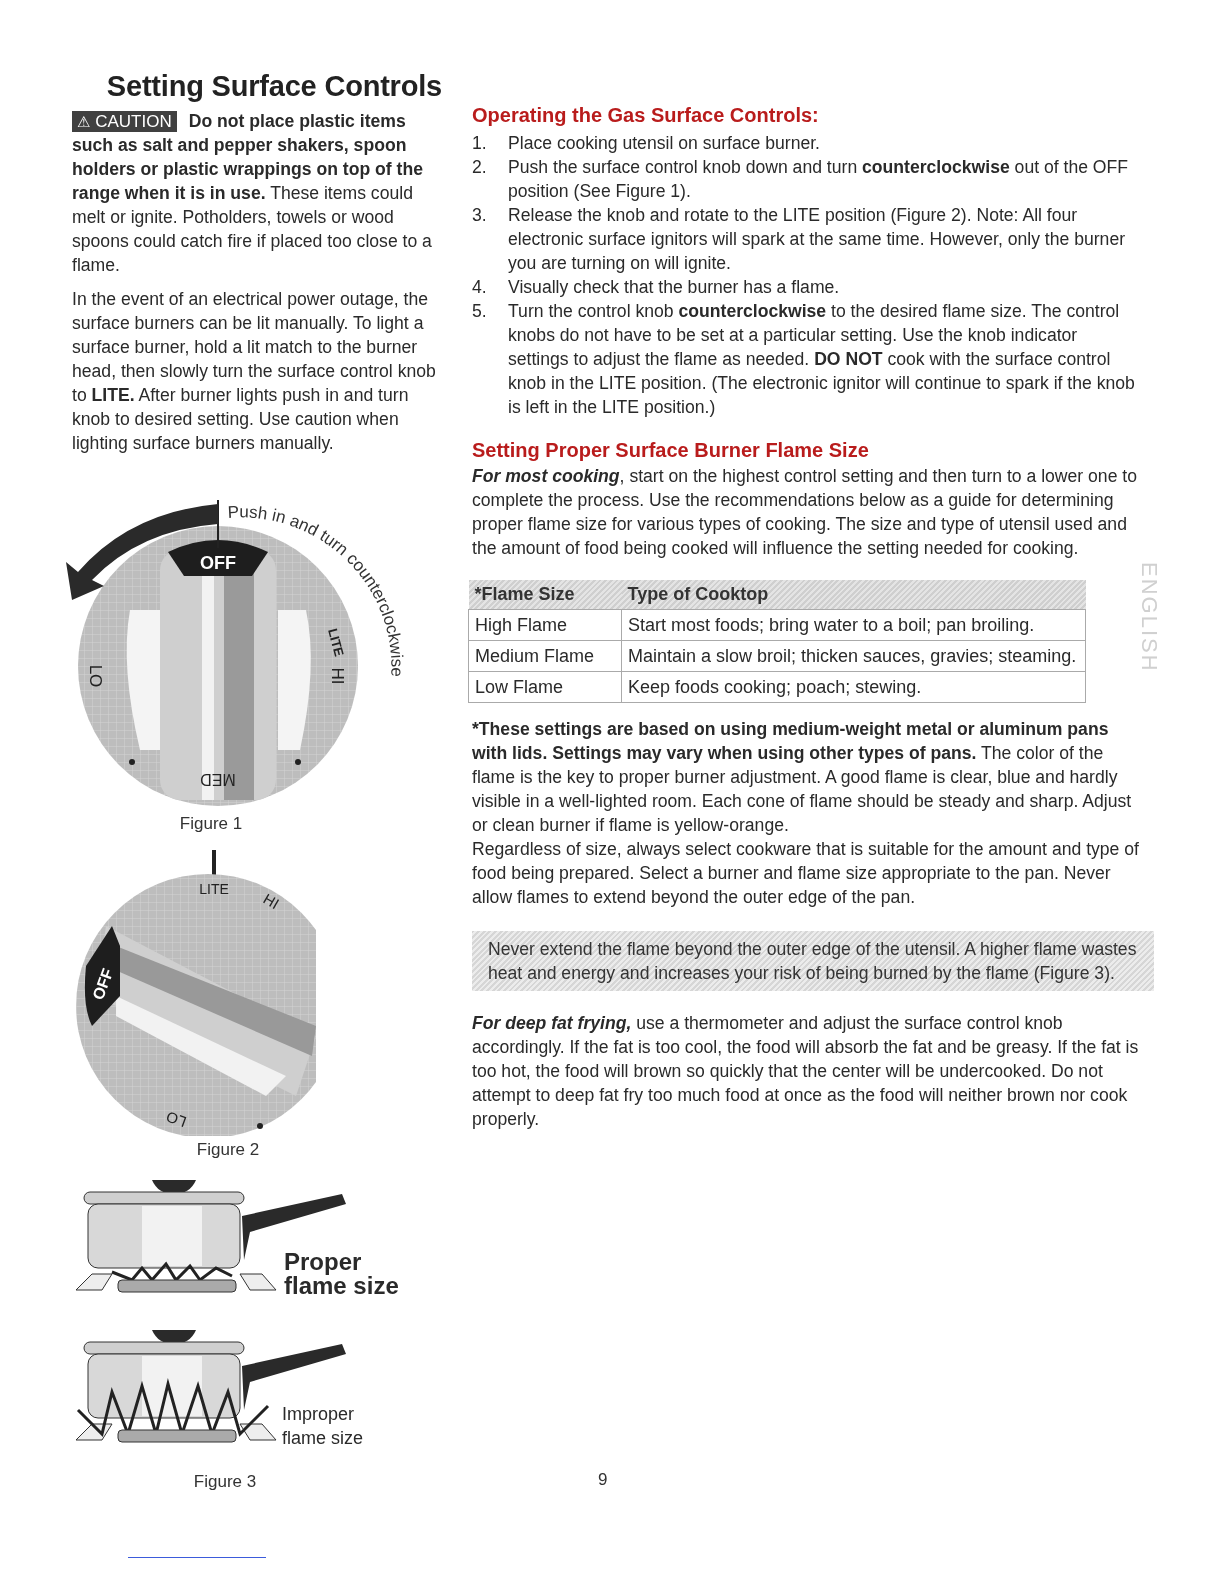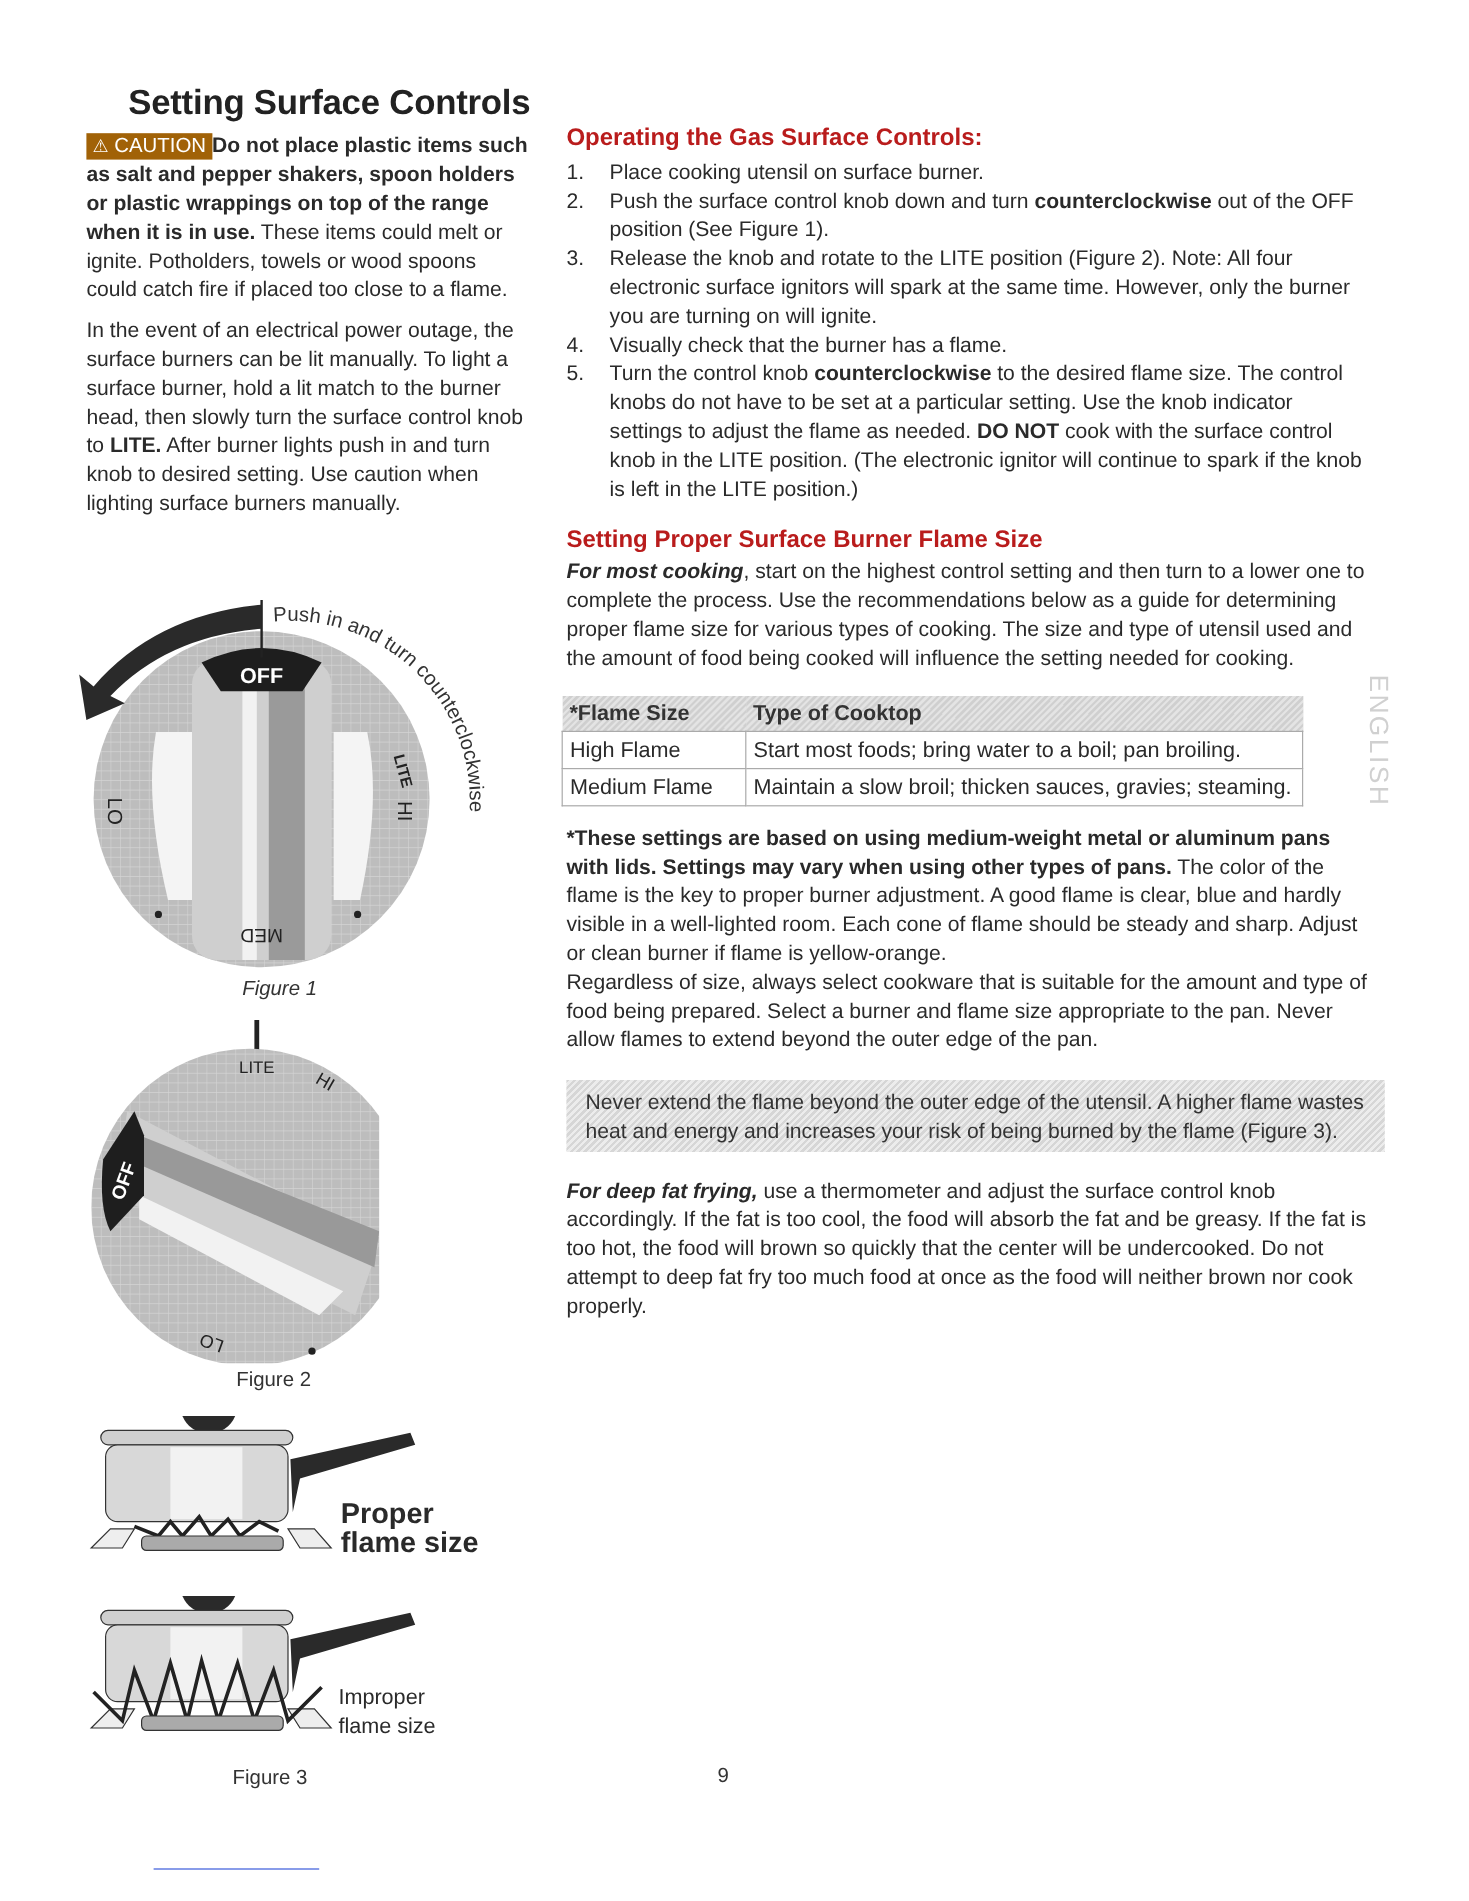--- a/index.html
+++ b/index.html
@@ -2,22 +2,22 @@
 <html><head>
 <meta charset="utf-8">
 <style>
   html, body { margin: 0; padding: 0; background: #fff; }
   body { width: 1224px; height: 1584px; position: relative; overflow: hidden;
          font-family: "Liberation Sans", sans-serif; color: #2a2a2a; }
   .abs { position: absolute; }
   h1 { margin: 0; font-size: 29px; font-weight: bold; color: #222; letter-spacing: -0.2px; text-align: right; }
   .left-col { left: 72px; top: 70px; width: 370px; }
   .caution-para { font-size: 17.6px; line-height: 24px; margin: 6px 0 0 0; }
-  .caution-badge { display: inline-block; background: #a16207; color: #fff; padding: 0 5px;
-                   font-weight: normal; font-size: 17px; line-height: 21px; margin-right: 0; }
+  .caution-badge { display: inline-block; background: #404040; color: #fff; padding: 0 5px;
+                   font-weight: normal; font-size: 17px; line-height: 21px; margin-right: 12px; }
   .caution-badge .tri { display: inline-block; font-size: 15px; }
   .b { font-weight: bold; }
   .para { font-size: 17.6px; line-height: 24px; margin: 10px 0 0 0; }
 
   .fig-label { font-size: 17px; color: #333; text-align: center; }
   .right-col { left: 472px; top: 104px; width: 670px; }
   h2 { margin: 0; font-size: 20px; font-weight: bold; color: #b91c1c; }
   ol { margin: 4px 0 0 0; padding: 0; list-style: none; }
   ol li { position: relative; padding-left: 36px; font-size: 17.6px; line-height: 24px; }
   ol li .num { position: absolute; left: 0; }
@@ -69,21 +69,21 @@
     <text x="30" y="186" fill="#222" font-family="Liberation Sans, sans-serif" font-size="17" transform="rotate(90 30 186)" text-anchor="middle">LO</text>
     <text x="268" y="140" fill="#222" font-family="Liberation Sans, sans-serif" font-weight="bold" font-size="13" transform="rotate(75 268 140)">LITE</text>
     <text x="272" y="186" fill="#222" font-family="Liberation Sans, sans-serif" font-size="17" transform="rotate(90 272 186)" text-anchor="middle">HI</text>
     <text x="158" y="296" fill="#222" font-family="Liberation Sans, sans-serif" font-size="16" transform="rotate(180 158 290)" text-anchor="middle">MED</text>
     <circle cx="72" cy="272" r="3" fill="#222"></circle>
     <circle cx="238" cy="272" r="3" fill="#222"></circle>
     <path id="arcpath" d="M168 28 A150 150 0 0 1 322 230" fill="none"></path>
     <text font-family="Liberation Sans, sans-serif" font-size="17" fill="#333"><textPath href="#arcpath">Push in and turn counterclockwise</textPath></text>
   </svg>
 </div>
-<div class="abs fig-label" style="left:158px; top:814px; width:150px;font-style:italic;">Figure 1</div>
+<div class="abs fig-label" style="left:136px; top:814px; width:150px;">Figure 1</div>
 
 <div class="abs" style="left:76px; top:846px; width:240px; height:290px;">
   <svg width="240" height="290" viewBox="0 0 240 290">
     <defs>
       <pattern id="grid2" width="8" height="8" patternUnits="userSpaceOnUse">
         <rect width="8" height="8" fill="#bdbdbd"></rect>
         <path d="M0 0H8M0 0V8" stroke="#d4d4d4" stroke-width="1"></path>
       </pattern>
     </defs>
     <line x1="138" y1="4" x2="138" y2="30" stroke="#222" stroke-width="4"></line>
@@ -163,20 +163,24 @@
     </thead>
     <tbody>
       <tr>
         <td>High Flame</td>
         <td>Start most foods; bring water to a boil; pan broiling.</td>
       </tr>
       <tr>
         <td>Medium Flame</td>
         <td>Maintain a slow broil; thicken sauces, gravies; steaming.</td>
       </tr>
+      <tr>
+        <td>Low Flame</td>
+        <td>Keep foods cooking; poach; stewing.</td>
+      </tr>
     </tbody>
   </table>
 
   <p class="para" style="margin-top:14px;">
     <span class="b">*These settings are based on using medium-weight metal or aluminum pans with lids. Settings may vary when using other types of pans.</span><span> The color of the flame is the key to proper burner adjustment. A good flame is clear, blue and hardly visible in a well-lighted room. Each cone of flame should be steady and sharp. Adjust or clean burner if flame is yellow-orange.</span>
   </p>
   <p class="para" style="margin-top:0;">Regardless of size, always select cookware that is suitable for the amount and type of food being prepared. Select a burner and flame size appropriate to the pan. Never allow flames to extend beyond the outer edge of the pan.</p>
 
   <div class="note-box" style="margin-top:22px;">Never extend the flame beyond the outer edge of the utensil. A higher flame wastes heat and energy and increases your risk of being burned by the flame (Figure 3).</div>
 

